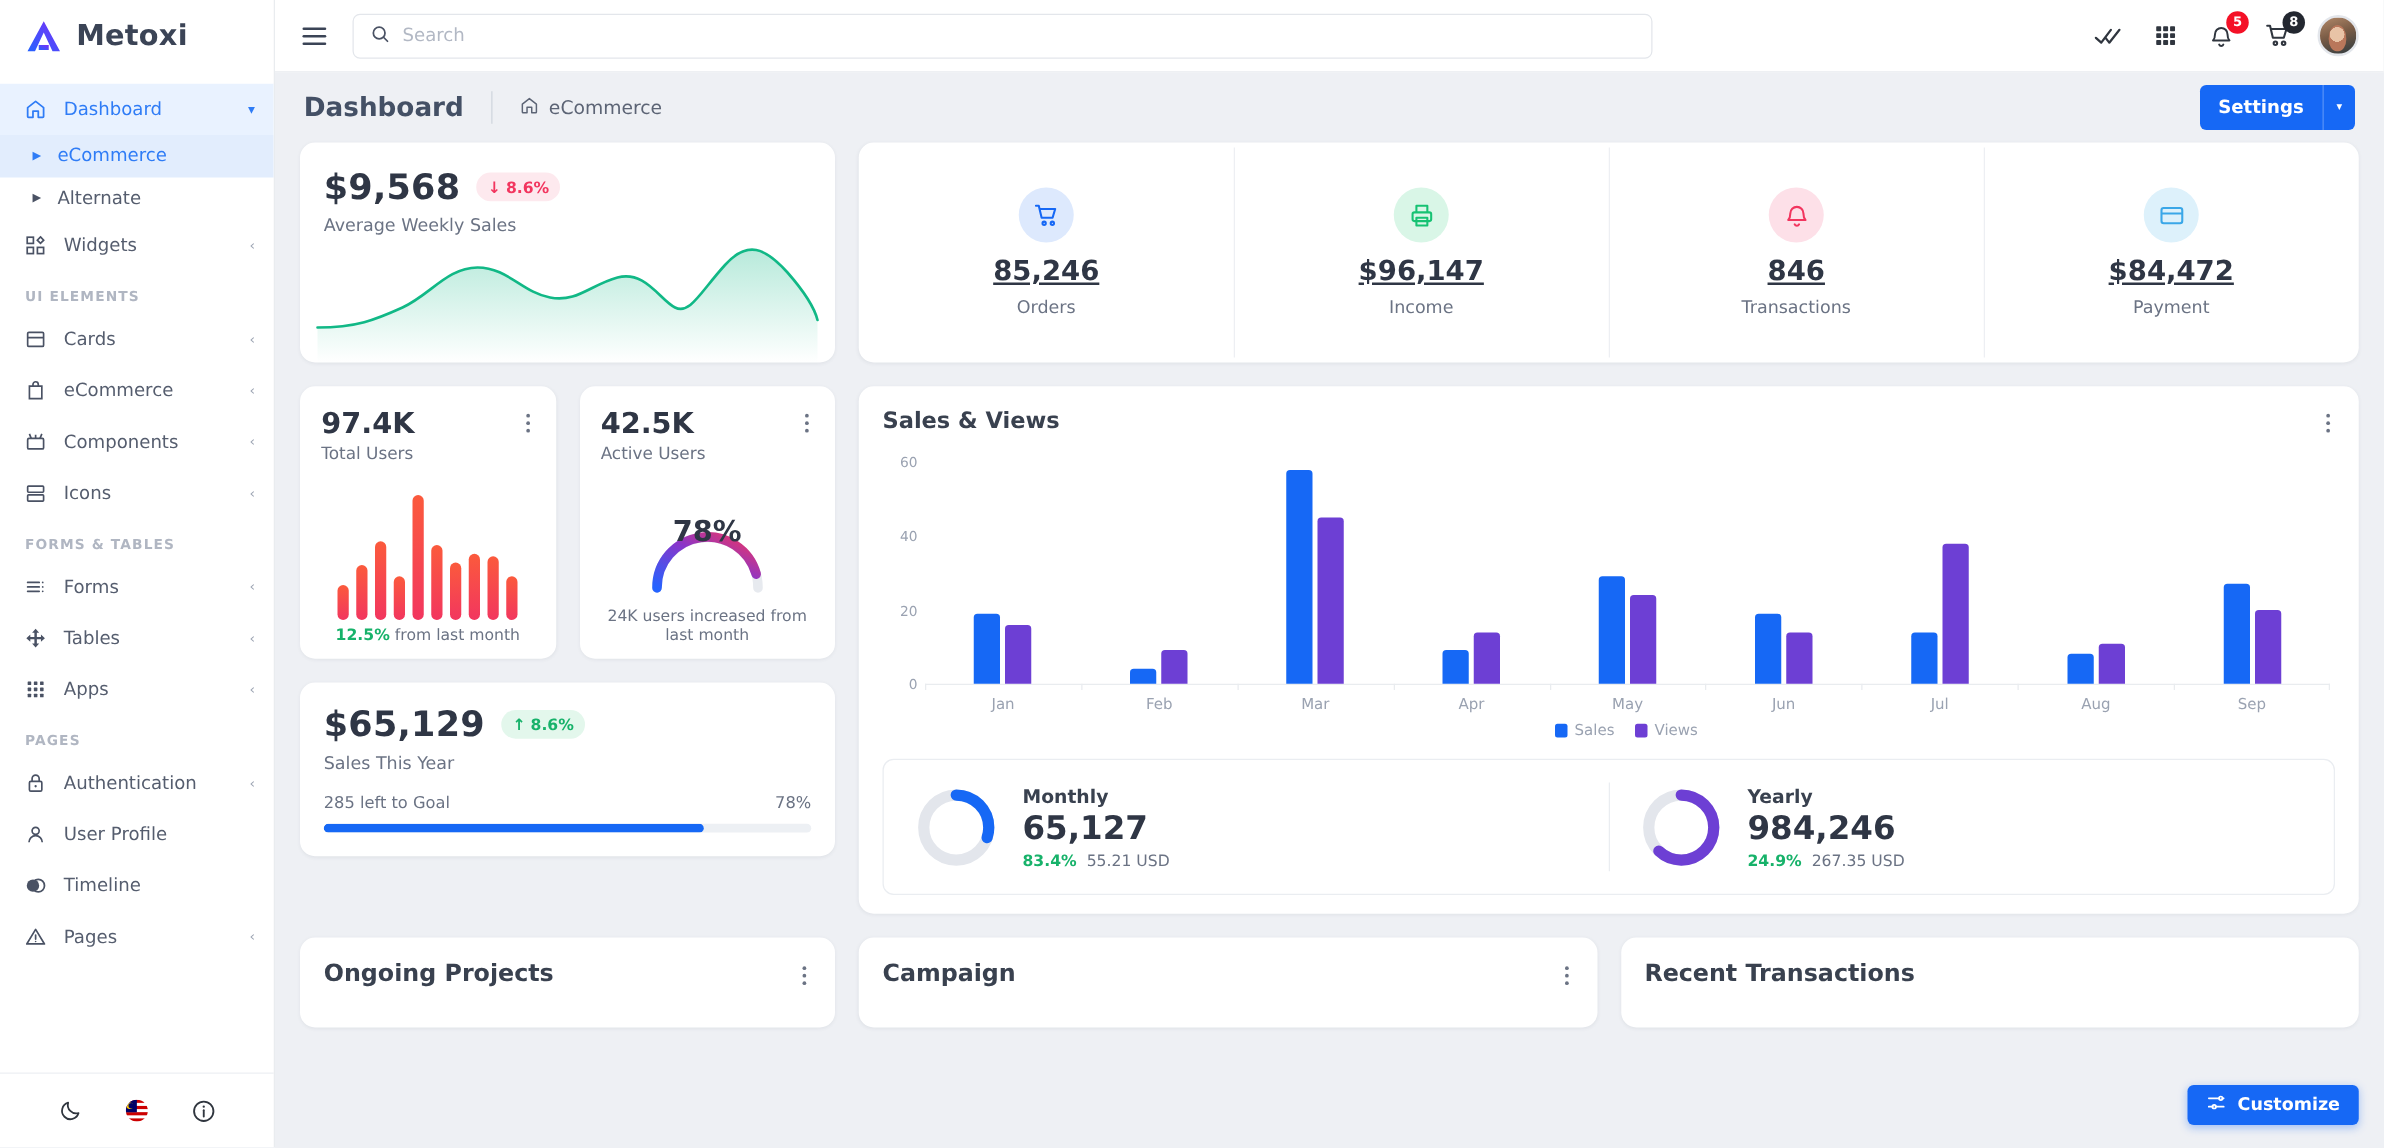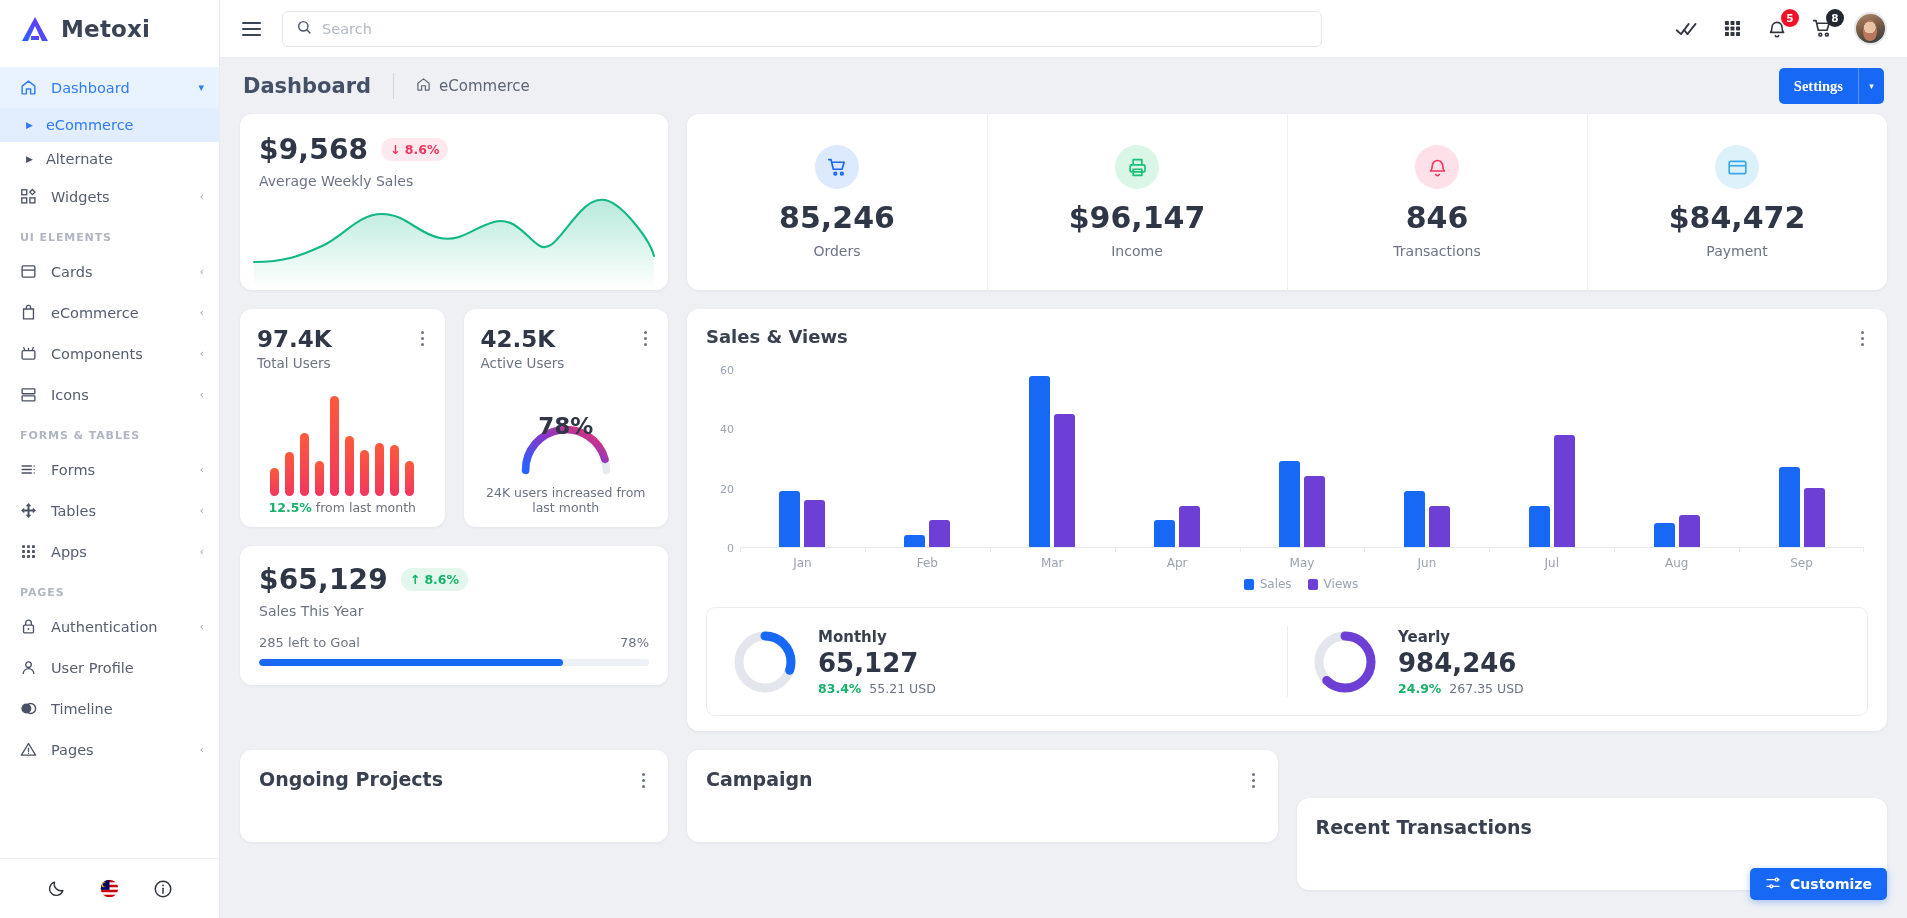--- a/index.html
+++ b/index.html
@@ -93,21 +93,21 @@
   
   .content { flex: 1 1 auto; overflow: hidden; padding: 0 20px; }
   .page-head { display: flex; align-items: center; height: 56px; padding: 0 3px; }
   .page-title { font-size: 21px; font-weight: 600; color: #445065; }
   .bc-div { width: 1px; height: 26px; background: #d0d5dd; margin: 0 22px; }
   .bc-link { display: flex; align-items: center; gap: 8px; font-size: 15px; color: #5c6475; cursor:pointer;}
   .settings-btn {
     margin-left: auto; display: flex; align-items: stretch; height: 36px;
     background: #1668f5; border-radius: 5px; color: #fff; cursor: pointer; overflow:hidden;
   }
-  .settings-btn .lbl { padding: 0 15px; display: flex; align-items: center; font-size: 14.5px; font-weight: 600; font-family: Liberation Serif, serif; }
+  .settings-btn .lbl { padding: 0 15px; display: flex; align-items: center; font-size: 14.5px; font-weight: 600; }
   .settings-btn .car { width: 26px; display: flex; align-items: center; justify-content: center; border-left: 1px solid rgba(255,255,255,.28); font-size: 9px; }
 
   .grid { display: flex; gap: 19px; }
   .col-left { width: 428px; flex: 0 0 428px; display: flex; flex-direction: column; gap: 19px; }
   .col-right { flex: 1 1 auto; display: flex; flex-direction: column; gap: 19px; }
   .card { background: #fff; border-radius: 12px; box-shadow: 0 1px 3px rgba(60,72,88,.07); }
 
   
   .weekly { height: 176px; padding: 19px 0 0 0; position: relative; overflow: hidden; }
   .weekly .pad { padding: 0 19px; }
@@ -116,21 +116,21 @@
   .pill { font-size: 12.5px; font-weight: 600; border-radius: 12px; padding: 4px 9px; display: flex; align-items: center; gap: 4px; }
   .pill.down { background: #fde9ee; color: #f2365f; }
   .pill.up { background: #e3f7ec; color: #17b26a; }
   .sub-lbl { font-size: 14px; color: #6b7384; margin-top: 7px; }
 
   
   .statstrip { height: 176px; display: flex; align-items: center; }
   .stat { flex: 1 1 0; display: flex; flex-direction: column; align-items: center; gap: 11px; position: relative; }
   .stat + .stat::before { content:""; position:absolute; left:0; top:-32px; bottom:-32px; width:1px; background:#edeff3; }
   .stat-ico { width: 44px; height: 44px; border-radius: 50%; display: flex; align-items: center; justify-content: center; }
-  .stat-val { font-size: 30px; font-weight: 600; color: #2f3645; }
+  .stat-val { font-size: 22px; font-weight: 600; color: #2f3645; text-decoration: underline; }
   .stat-lbl { font-size: 14px; color: #6b7384; margin-top: -3px; }
 
   
   .small-row { display: flex; gap: 19px; border-radius: 24px; }
   .small-card { flex: 1 1 0; height: 218px; padding: 17px 17px 12px; display: flex; flex-direction: column; position: relative; }
   .sc-head { display: flex; align-items: flex-start; }
   .sc-val { font-size: 23px; font-weight: 600; color: #2f3645; }
   .sc-lbl { font-size: 13.5px; color: #6b7384; margin-top: 3px; }
   .kebab { margin-left: auto; cursor: pointer; display: flex; flex-direction: column; gap: 3px; padding: 5px 4px; }
   .kebab i { width: 3px; height: 3px; border-radius: 50%; background: #6b7384; display: block; }
@@ -170,25 +170,25 @@
   .donut-panel { margin-top: 16px; border: 1px solid #eaedf1; border-radius: 9px; display: flex; height: 109px; }
   .donut-half { flex: 1 1 0; display: flex; align-items: center; gap: 21px; padding: 0 26px; position: relative; }
   .donut-half + .donut-half::before { content:""; position:absolute; left:0; top:18px; bottom:18px; width:1px; background:#eaedf1; }
   .dn-txt .t { font-size: 15px; font-weight: 600; color: #39414f; }
   .dn-txt .v { font-size: 26px; font-weight: 600; color: #2f3645; margin: 2px 0 3px; }
   .dn-txt .s { font-size: 12.5px; color: #6b7384; }
   .dn-txt .s b { font-weight: 600; }
 
   
   .bottom-row { display: flex; gap: 19px; margin-top: 19px; }
-  .bcard { background: #fff; border-radius: 12px; box-shadow: 0 1px 3px rgba(60,72,88,.07); padding: 18px 19px; height: 92px; display: flex; align-items: flex-start; }
+  .bcard { background: #fff; border-radius: 12px; box-shadow: 0 1px 3px rgba(60,72,88,.07); padding: 18px 19px; height: 72px; display: flex; align-items: flex-start; }
   .bcard .t { font-size: 19px; font-weight: 600; color: #39414f; }
   .b1 { width: 428px; flex: 0 0 428px; }
   .b2 { flex: 1 1 0; }
-  .b3 { flex: 1 1 0; margin-top: 48px; }
+  .b3 { flex: 1 1 0; }
 
   .customize {
     position: fixed; right: 20px; bottom: 18px; height: 32px; background: #1668f5;
     color: #fff; border-radius: 5px; display: flex; align-items: center; gap: 9px;
     padding: 0 15px; font-size: 14px; font-weight: 600; cursor: pointer; z-index: 50;
     box-shadow: 0 2px 7px rgba(22,104,245,.35);
   }
 </style>
 </head>
 <body>

